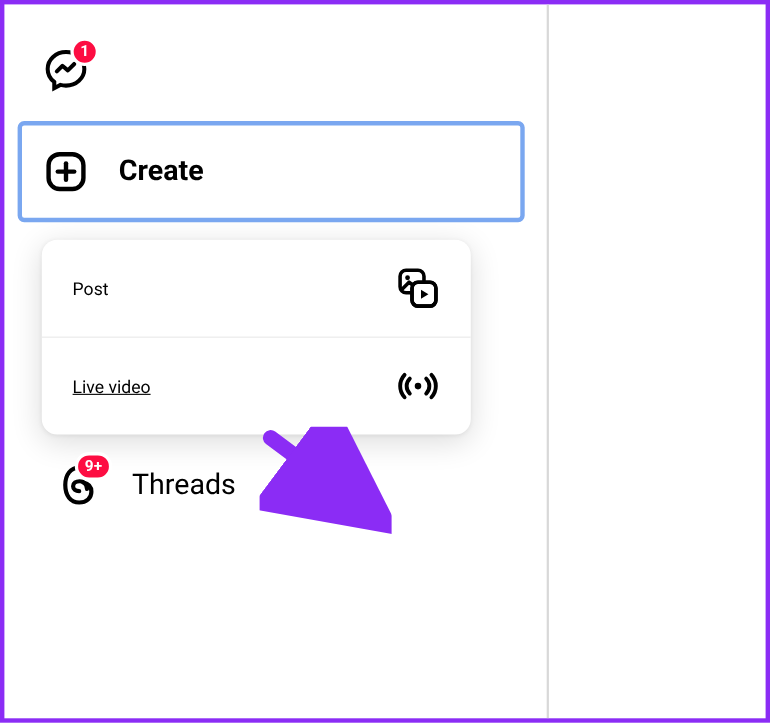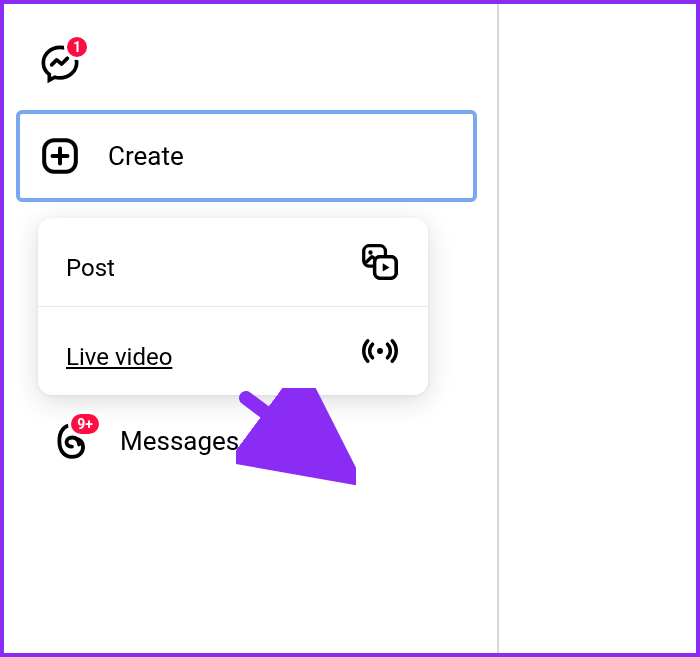--- a/index.html
+++ b/index.html
@@ -43,21 +43,21 @@
       justify-content: center;
       position: relative;
       flex-shrink: 0;
     }
     .nav-item.selected {
       border: 4px solid #7aa7f0;
       border-radius: 6px;
       padding: 20px 18px;
     }
     .nav-item.selected .label {
-      font-weight: 400;
+      font-weight: 700;
     }
     .badge {
       position: absolute;
       top: -8px;
       right: -8px;
       min-width: 26px;
       height: 26px;
       padding: 0 5px;
       border-radius: 50px;
       background: #fd0d42;
@@ -76,24 +76,24 @@
     .dropdown {
       margin: 16px 4px 0 22px;
       width: 390px;
       background: #fff;
       border-radius: 14px;
       box-shadow: 0 6px 28px rgba(0,0,0,0.14), 0 1px 4px rgba(0,0,0,0.06);
       overflow: hidden;
     }
     .dropdown-item {
       display: flex;
-      align-items: flex-end;
+      align-items: center;
       justify-content: space-between;
       padding: 24px 28px;
-      font-size: 24px;
+      font-size: 16px;
       color: #000;
       cursor: pointer;
     }
     .dropdown-item + .dropdown-item {
       border-top: 1px solid #e8e8e8;
       text-decoration: underline;
     }
     .dropdown-item .right-icon {
       width: 40px;
       height: 40px;
@@ -191,21 +191,21 @@
   </div>
 
   <div class="threads-item">
     <span class="icon-wrap">
       <svg viewBox="0 0 24 24" width="38" height="38" fill="none" stroke="#000" stroke-width="2.4" stroke-linecap="round">
         <path d="M17.5 4.5C15.9 2.9 14 2 12 2 7 2 4 6 4 12s3 10 8 10c4.2 0 7-2.6 7-6.2 0-3-2-4.8-4.7-5.3"></path>
         <path d="M12 15.5c-2 0-3.5-1-3.5-2.8 0-1.9 1.7-2.9 3.7-2.9 2.4 0 4 1.4 4.3 4.4"></path>
       </svg>
       <span class="badge wide">9+</span>
     </span>
-    <span class="label">Messages</span>
+    <span class="label">Threads</span>
   </div>
 
 </div>
 
 <div class="vline"></div>
 
 <svg class="arrow" width="120" height="100" viewBox="0 0 120 100">
   <defs>
     <marker id="ah" markerWidth="9" markerHeight="9" refX="6" refY="4.5" orient="auto">
       <path d="M0,0 L9,4.5 L0,9 z" fill="#8b2cf5"></path>

